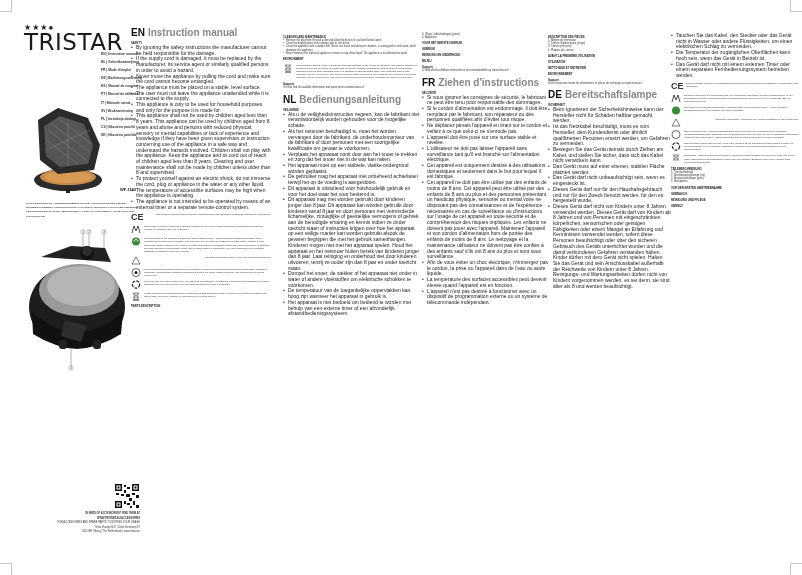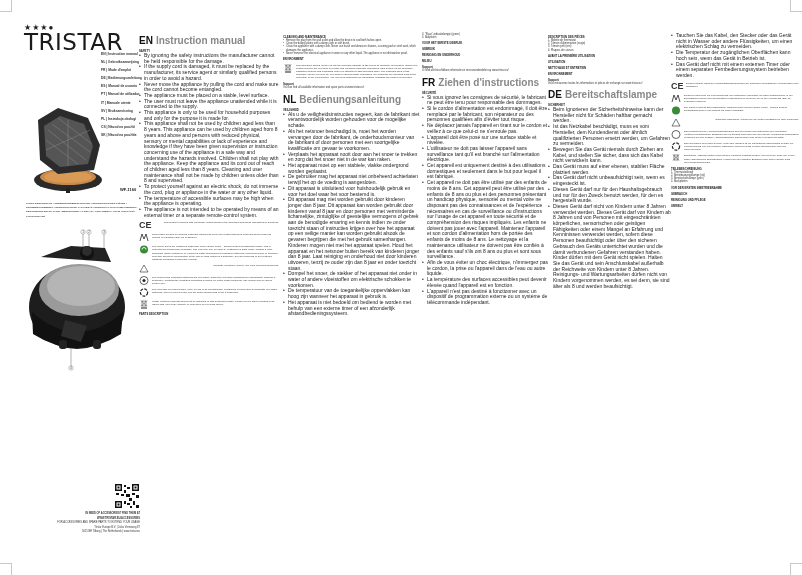--- a/index.html
+++ b/index.html
@@ -23,21 +23,21 @@
   .model { position: absolute; left: 120px; top: 187px; font-size: 4px; font-weight: bold; color: #222; white-space: nowrap; }
   .parts-head { position: absolute; left: 26px; top: 202px; width: 112px; font-size: 2.5px; line-height: 4.2px; font-weight: bold; color: #333; }
   .diagram { position: absolute; left: 27px; top: 222px; width: 100px; height: 165px; }
   .qr { position: absolute; left: 114px; top: 483px; width: 26px; height: 26px; }
   .footer-lines { position: absolute; left: 56px; top: 512px; width: 84px; text-align: right; }
   .footer-lines div { font-size: 2.6px; line-height: 4.6px; white-space: nowrap; color: #333; }
   .footer-lines .b { font-weight: bold; }
 
   
   .col { position: absolute; top: 0; font-size: 4.8px; line-height: 5.6px; color: #222; }
-  .col1 { left: 139px; top: 27px; width: 140px; margin-top: 8px; }
+  .col1 { left: 131px; top: 27px; width: 140px; }
   .col2 { left: 283px; top: 33px; width: 137px; font-size: 2.7px; line-height: 3.3px; }
   .col3 { left: 422px; top: 33px; width: 126px; font-size: 2.7px; line-height: 3.3px; }
   .col4 { left: 548px; top: 33px; width: 123px; font-size: 2.7px; line-height: 3.3px; }
   .col5 { left: 671px; top: 33px; width: 128px; font-size: 2.7px; line-height: 3.3px; }
 
   h1.manual { font-size: 10px; line-height: 12px; font-weight: bold; white-space: nowrap; color: #1a1a1a; }
   h1.manual .code { color: #111; margin-right: 3px; }
   h1.manual .title { color: #888; font-weight: bold; }
   .sect { font-weight: bold; font-size: 2.8px; line-height: 4px; margin-top: 2px; color: #222; text-transform: uppercase; }
   .big li { font-size: 5px; line-height: 5.7px; }

